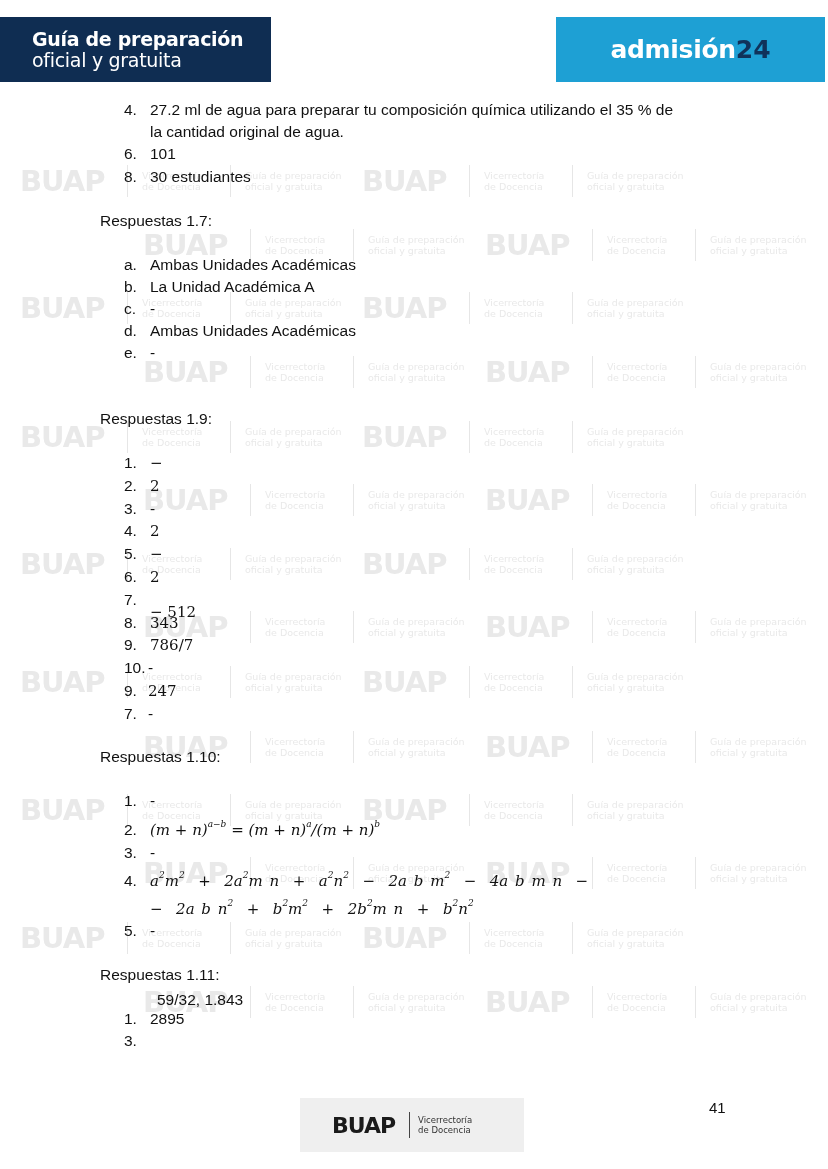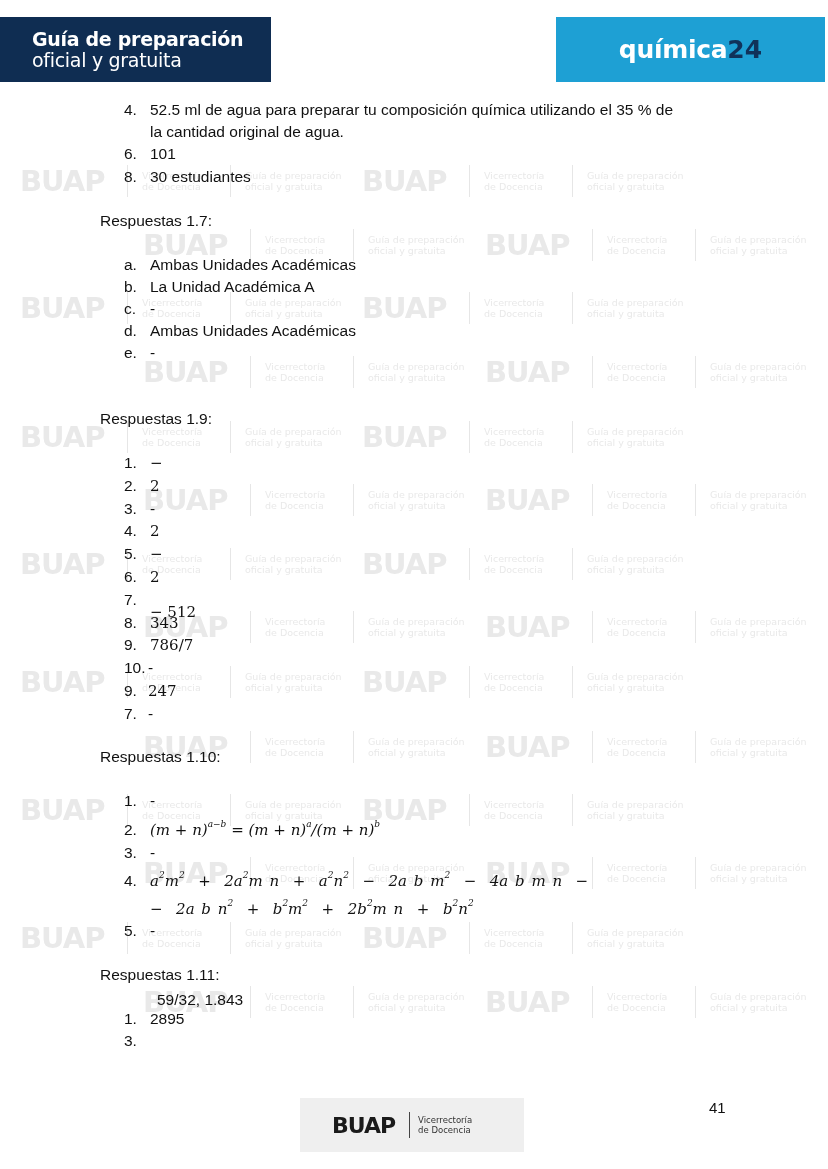--- a/index.html
+++ b/index.html
@@ -44,21 +44,21 @@
 </style>
 </head>
 <body>
 
 <div class="header">
   <div class="hblock hb1">
     <div class="l1">Guía de preparación</div>
     <div class="l2">oficial y gratuita</div>
   </div>
   <div class="hblock hb3">
-    <span class="adm">química</span>
+    <span class="adm">admisión</span>
       <span class="num">24</span>
   </div>
 </div>
 
 <div id="wm-layer">
     <div class="wm" style="left: 20px; top: 164px;">
       <span class="logo">BUAP</span>
       <span class="sep"></span>
       <span class="small"><span>Vicerrectoría</span><br><span>de Docencia</span></span>
       <span class="sep"></span>
@@ -253,21 +253,21 @@
       <span class="sep"></span>
       <span class="small" style="width:110px"><span>Guía de preparación</span><br><span>oficial y gratuita</span></span>
     </div>
   </div>
 
 <div class="content">
 
   <div class="line" style="left:124px; top:100px;">
     <span>4.</span>
   </div>
-  <div class="line" style="left:150px; top:100px;">52.5 ml de agua para preparar tu composición química utilizando el 35 % de</div>
+  <div class="line" style="left:150px; top:100px;">27.2 ml de agua para preparar tu composición química utilizando el 35 % de</div>
   <div class="line" style="left:150px; top:122px;">la cantidad original de agua.</div>
 
   <div class="line" style="left:124px; top:144px;">6.</div>
   <div class="line" style="left:150px; top:144px;">101</div>
 
   <div class="line" style="left:124px; top:167px;">8.</div>
   <div class="line" style="left:150px; top:167px;">30 estudiantes</div>
 
   <div class="heading" style="top:211px;">Respuestas 1.7:</div>
   <div class="line" style="left:124px; top:255px;">a.</div>

